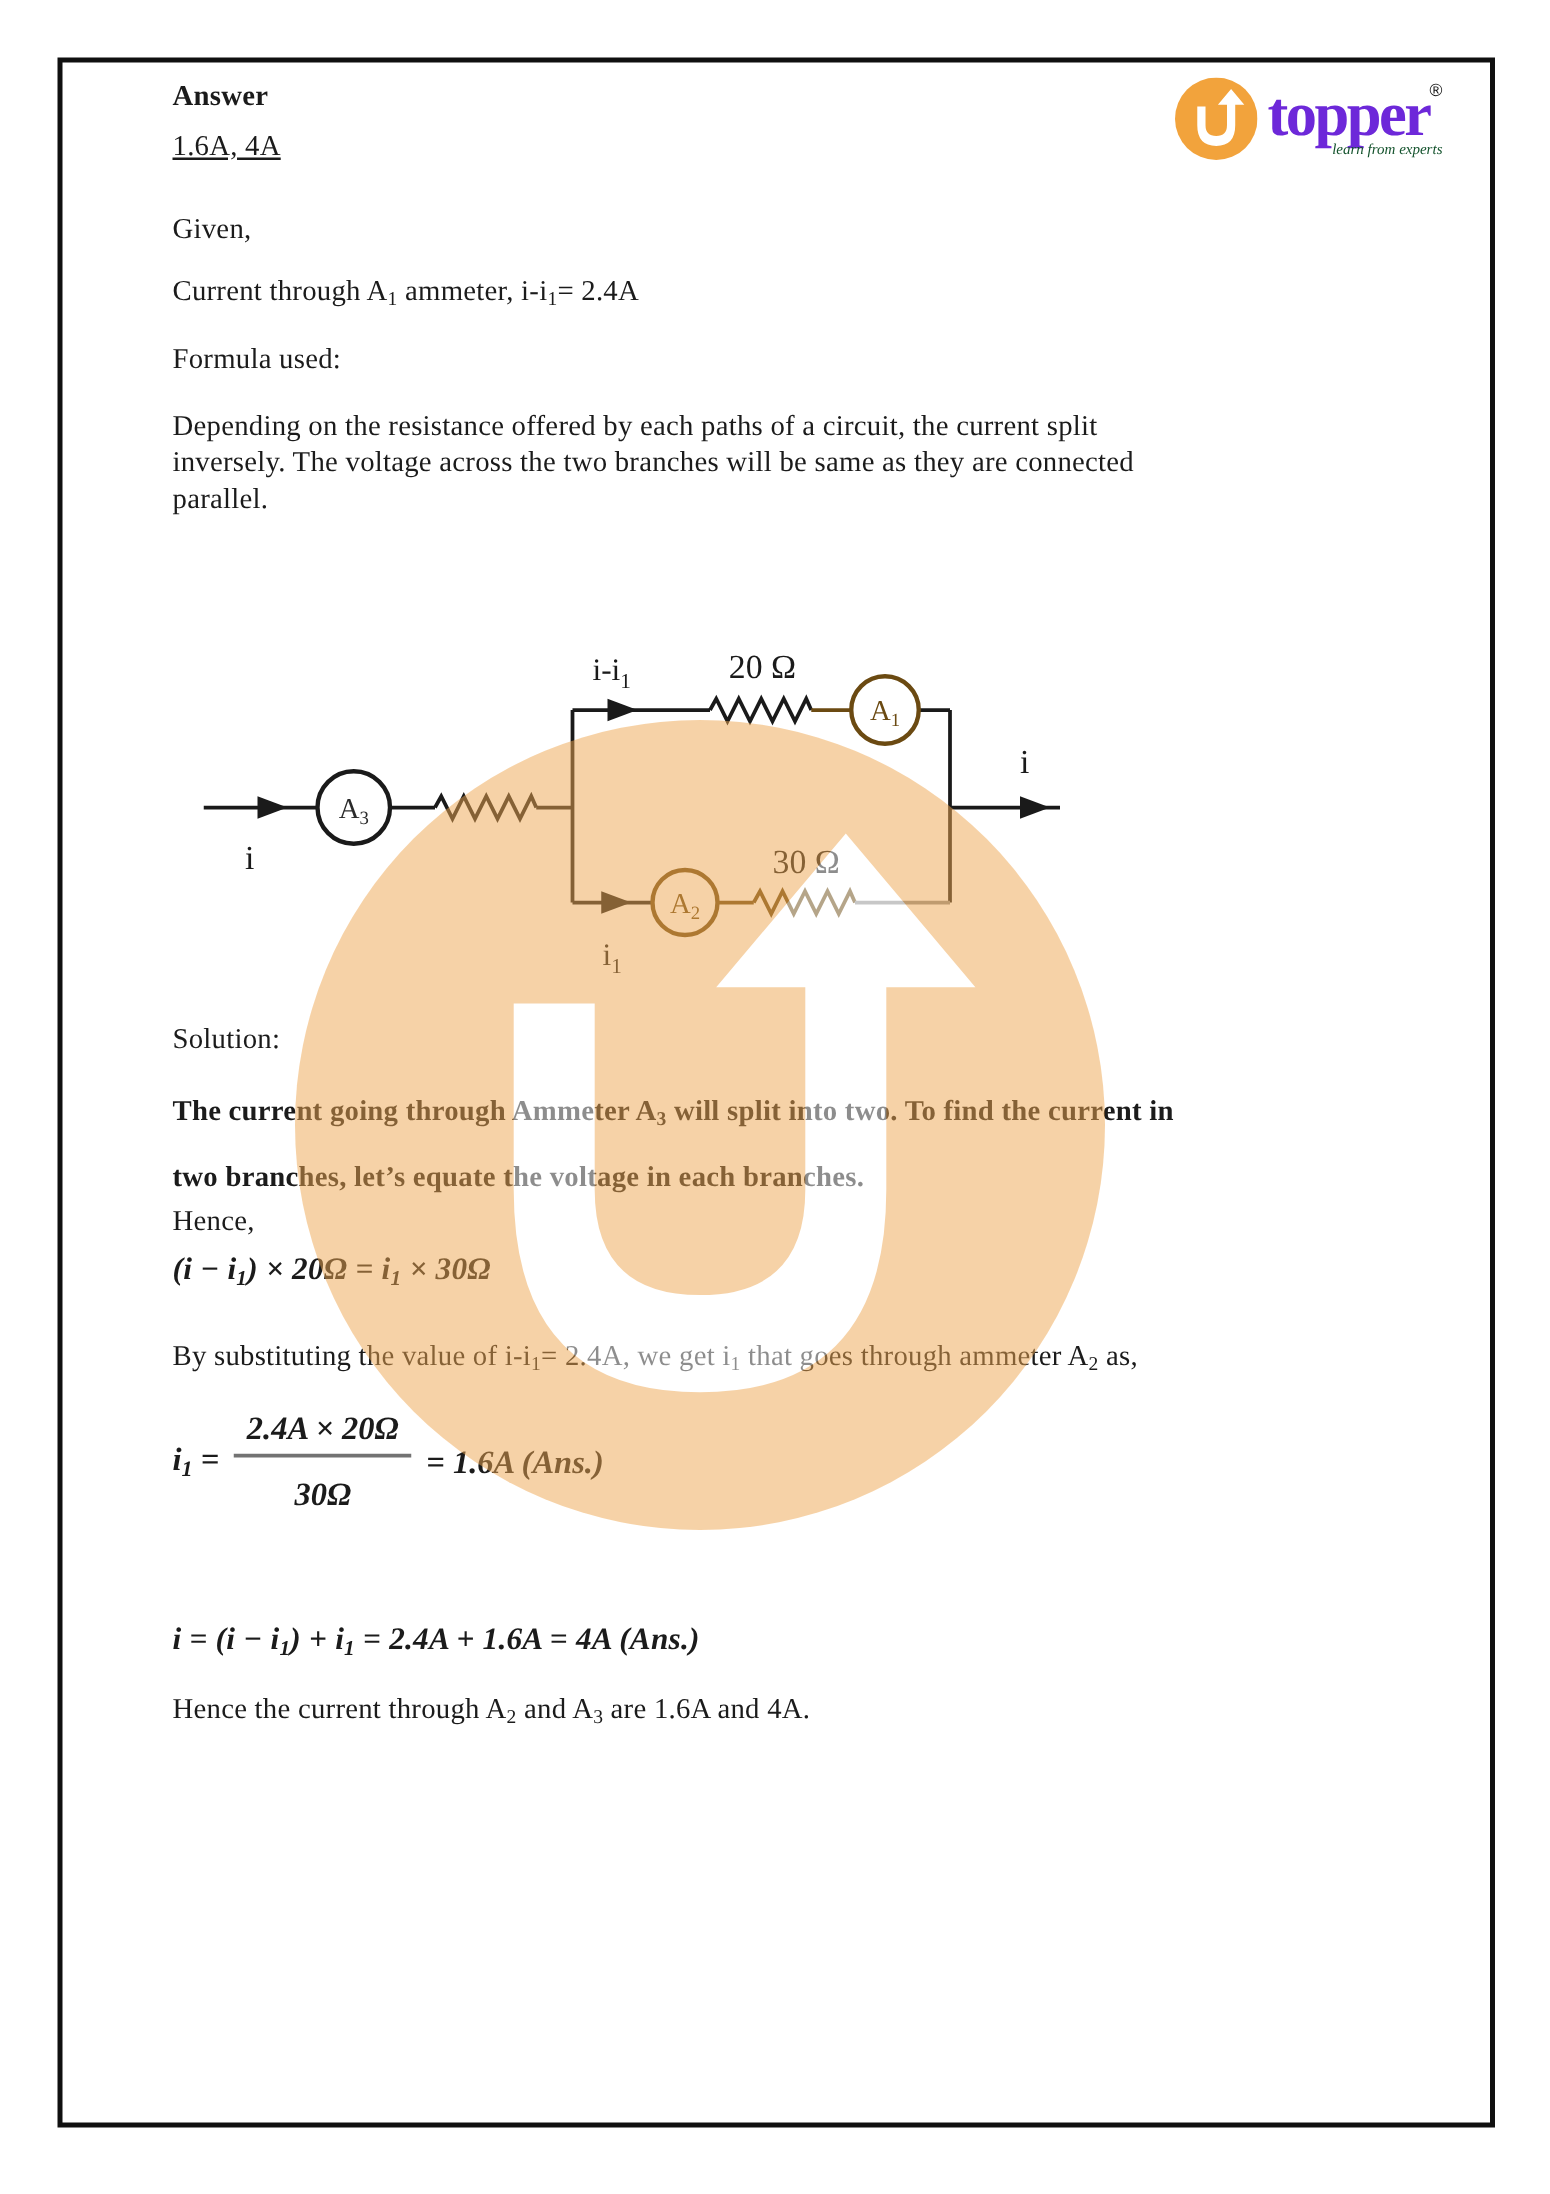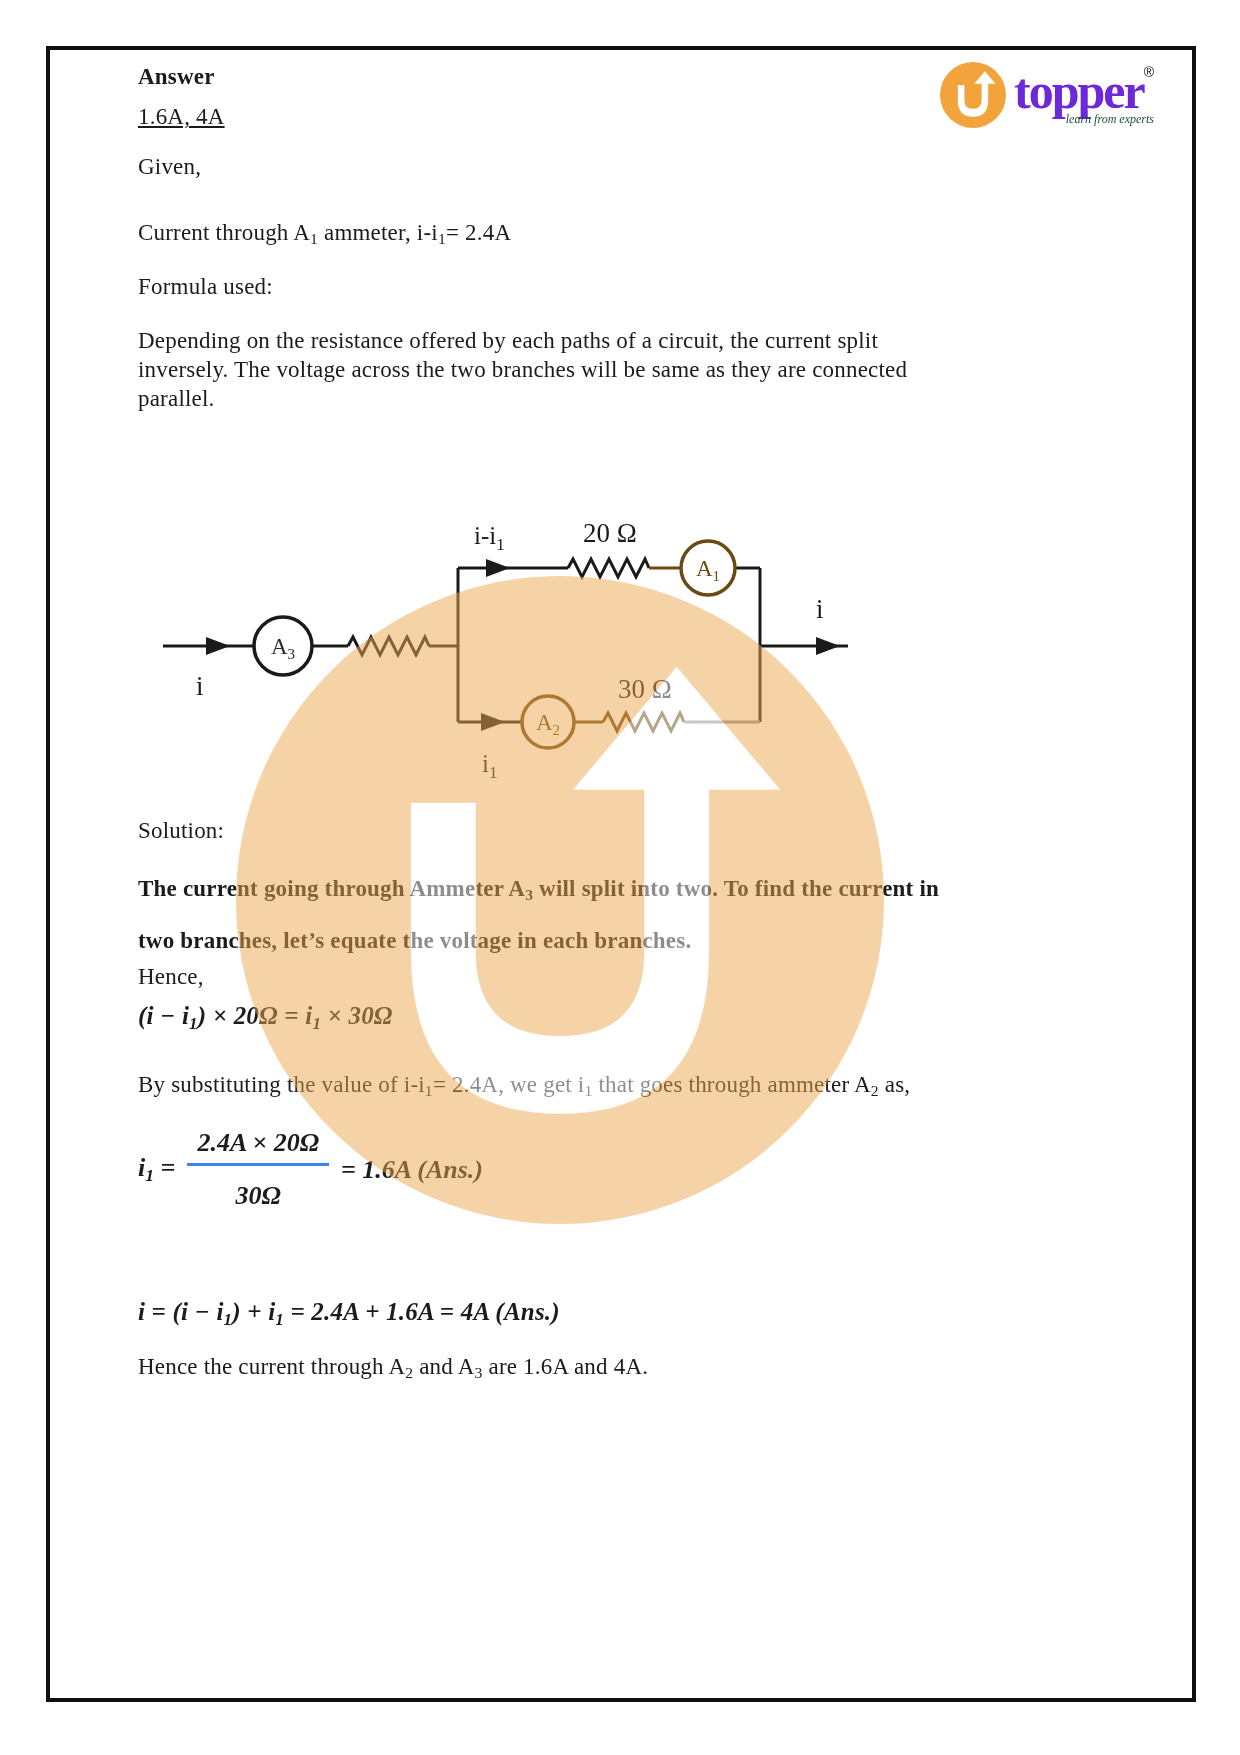--- a/index.html
+++ b/index.html
@@ -10,21 +10,21 @@
   .line{position:absolute;left:138px;font-size:23px;letter-spacing:0.2px;white-space:nowrap;}
   .para{position:absolute;left:138px;font-size:23px;letter-spacing:0.2px;white-space:nowrap;}
   .bold{font-weight:bold;}
   .sub{font-size:68%;vertical-align:-0.28em;}
   .eq{font-weight:bold;font-style:italic;font-size:25px;}
   .formula-para{top:326px;line-height:29px;}
   .solution-para{top:866px;line-height:46px;font-weight:bold;}
   .frac-line{position:absolute;left:138px;top:1128px;display:flex;align-items:center;gap:12px;
         font-weight:bold;font-style:italic;font-size:26px;}
   .frac{display:inline-flex;flex-direction:column;text-align:center;}
-  .frac .num{border-bottom:3px solid #3b82f6;padding:0 10px 5px;}
+  .frac .num{border-bottom:3px solid #737373;padding:0 10px 5px;}
   .frac .den{padding-top:15px;}
   .logo{position:absolute;left:940px;top:62px;display:flex;align-items:flex-start;gap:8px;}
   .logo-mark{width:66px;height:66px;flex:0 0 auto;}
   .logo-right{display:flex;flex-direction:column;}
   .logo-row{display:flex;align-items:flex-start;}
   .logo-text{font-family:Liberation Serif, serif;font-weight:bold;font-size:50px;
         letter-spacing:-2px;line-height:58px;color:#6d28d9;text-align:center;}
   .logo-reg{font-family:"Liberation Sans",sans-serif;font-size:14px;margin-top:2px;color:#0d0d0d;}
   .logo-tagline{font-style:italic;font-size:12px;text-align:right;margin-top:-8px;color:#14532d;}
   .circuit{position:absolute;left:148px;top:450px;}
@@ -48,21 +48,21 @@
       <div class="logo-row">
         <span class="logo-text">topper</span>
         <span class="logo-reg">®</span>
       </div>
       <div class="logo-tagline">learn from experts</div>
     </div>
   </div>
 
   <div class="line bold" style="top:64px;">Answer</div>
   <div class="line" style="top:104px;text-decoration:underline;">1.6A, 4A</div>
-  <div class="line" style="top:154px;">Given,</div>
+  <div class="line" style="top:170px;">Given,</div>
 
   <div class="line" style="top:220px;">
     <span>Current through A</span><span class="sub">1</span><span> ammeter, i-i</span><span class="sub">1</span><span>= 2.4A</span>
   </div>
 
   <div class="line" style="top:274px;">Formula used:</div>
 
   <div class="para formula-para">
     <div>Depending on the resistance offered by each paths of a circuit, the current split</div>
     <div>inversely. The voltage across the two branches will be same as they are connected</div>

